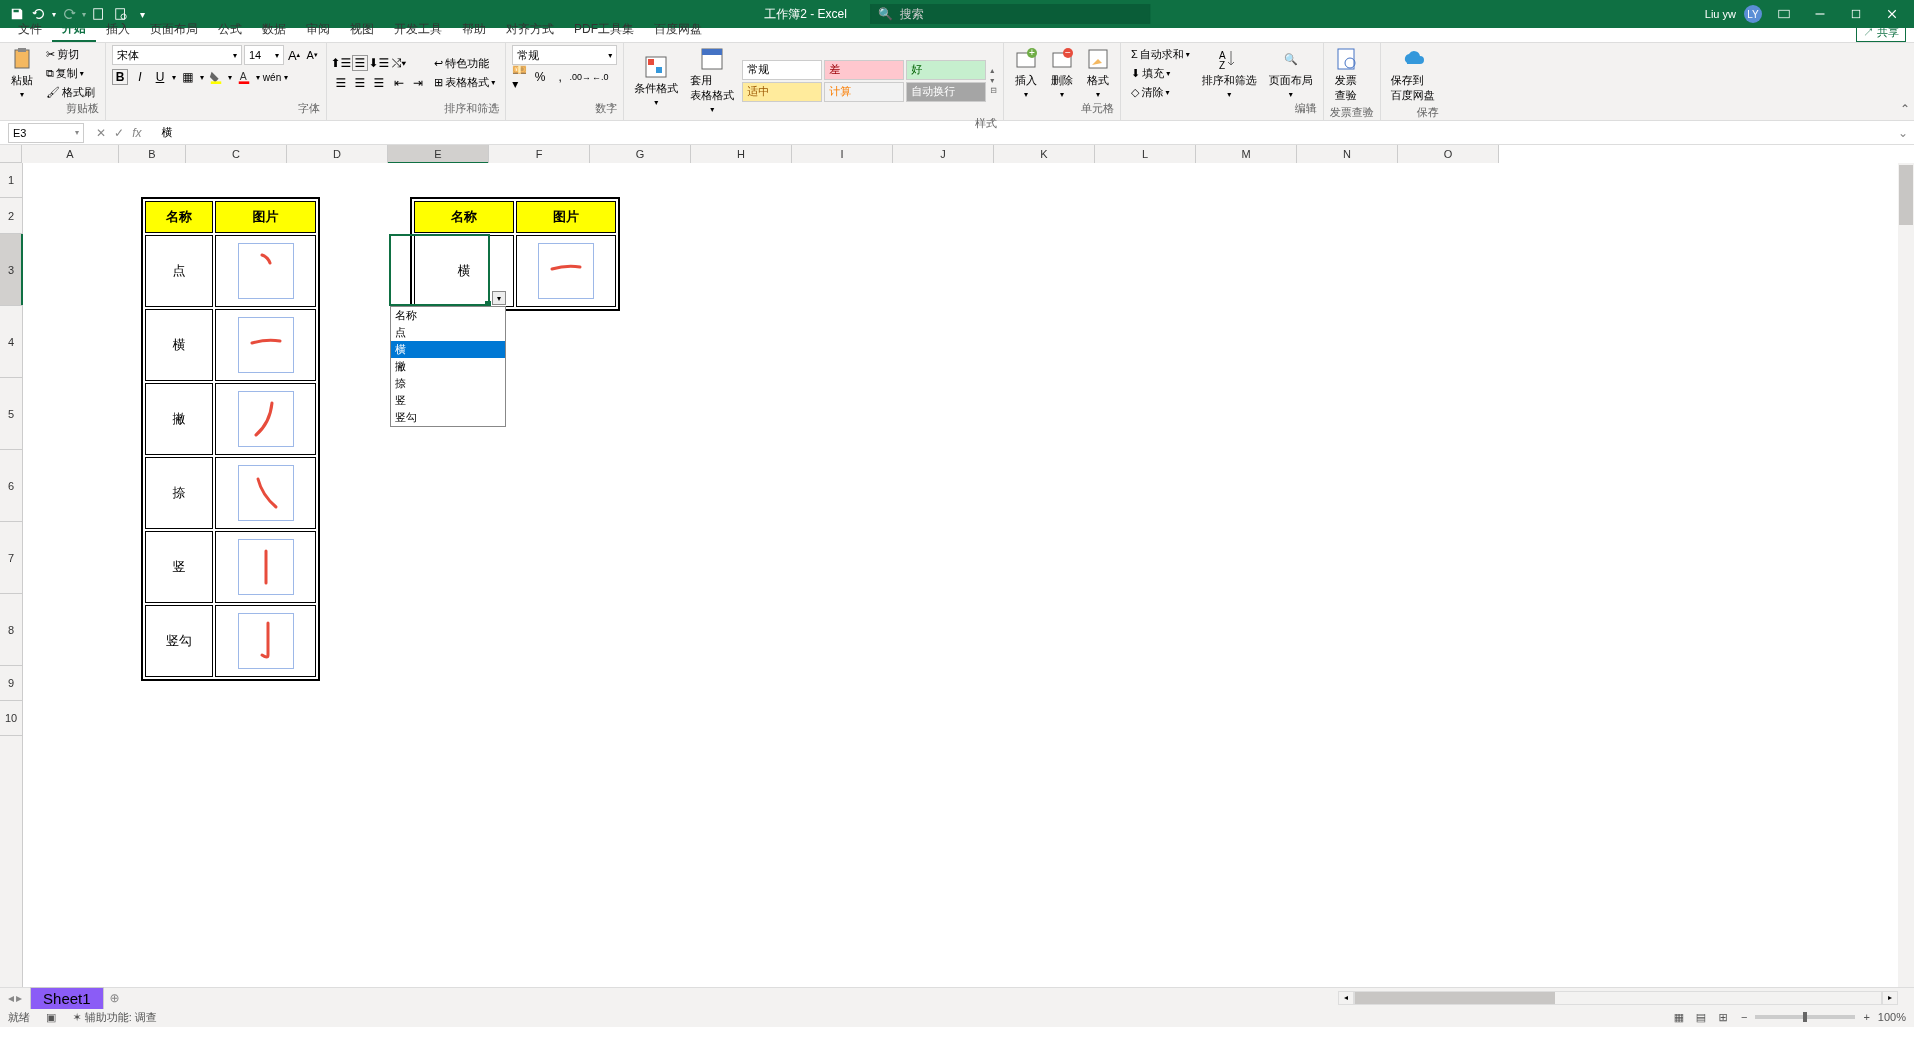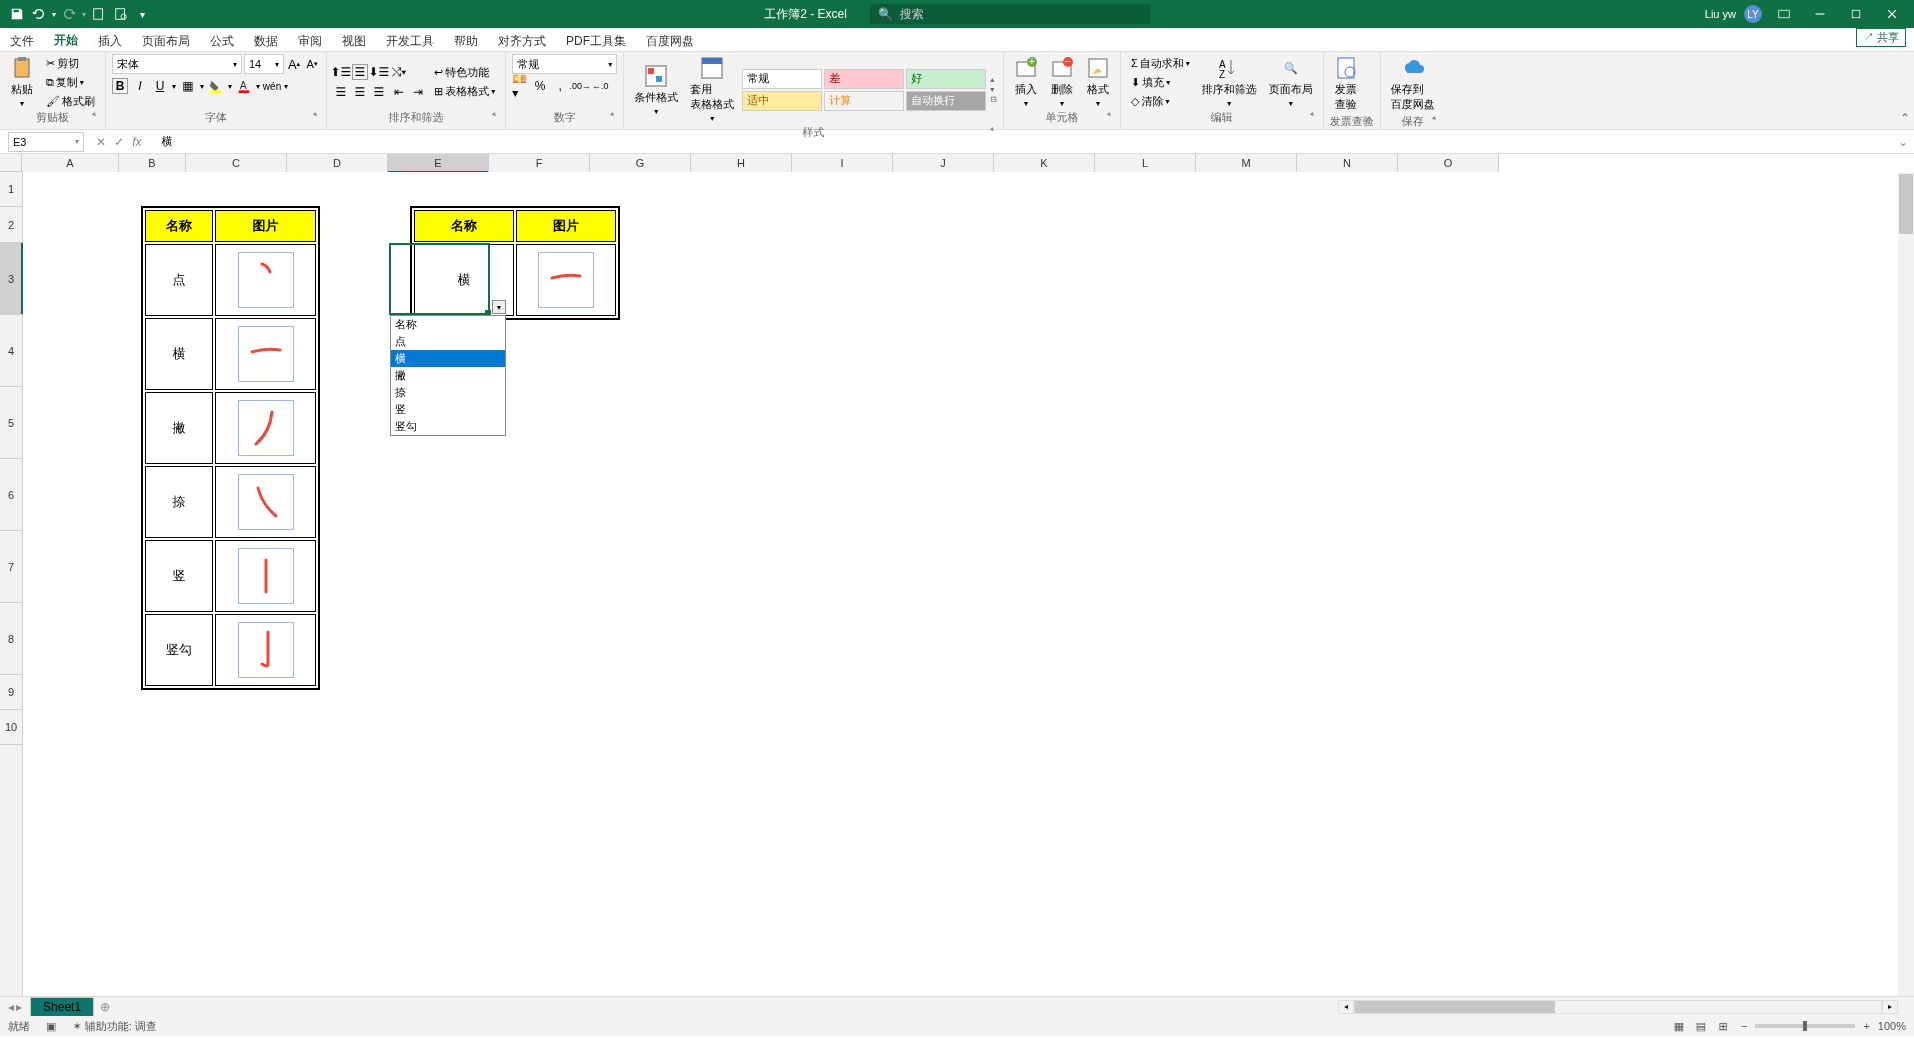--- a/index.html
+++ b/index.html
@@ -10,30 +10,30 @@
 .titlebar-left { display: flex; align-items: center; gap: 4px; padding-left: 8px; }
 .titlebar-icon { width: 18px; height: 18px; display: flex; align-items: center; justify-content: center; cursor: pointer; }
 .titlebar-center { position: absolute; left: 50%; transform: translateX(-50%); display: flex; align-items: center; gap: 23px; }
 .titlebar-title { font-size: 12px; }
 .titlebar-search { width: 280px; height: 20px; background: #0a5d38; border: 1px solid #0a5d38; display: flex; align-items: center; padding: 0 8px; color: #ccc; }
 .titlebar-right { margin-left: auto; display: flex; align-items: center; gap: 8px; padding-right: 8px; }
 .user-badge { width: 18px; height: 18px; border-radius: 50%; background: #5b8ed6; display: flex; align-items: center; justify-content: center; font-size: 10px; }
 .win-btn { width: 28px; height: 28px; display: flex; align-items: center; justify-content: center; cursor: pointer; }
 
 
-.tabs { height: 24px; background: #fff; border-bottom: 1px solid #ddd; display: flex; align-items: flex-start; position: relative; }
+.tabs { height: 15px; background: #fff; border-bottom: 1px solid #ddd; display: flex; align-items: flex-end; padding-left: 8px; position: relative; }
 .tab { padding: 0 10px; font-size: 12px; color: #333; height: 26px; display: flex; align-items: center; cursor: pointer; }
 .tab.active { color: #0f7043; font-weight: bold; border-bottom: 2px solid #0f7043; }
 .share-btn { position: absolute; right: 8px; font-size: 11px; color: #0f7043; border: 1px solid #0f7043; padding: 1px 6px; cursor: pointer; }
 
 
 .ribbon { height: 78px; background: #f3f2f1; border-bottom: 1px solid #ddd; display: flex; position: relative; }
 .ribbon-group { display: flex; flex-direction: column; border-right: 1px solid #ddd; padding: 2px 6px; }
 .ribbon-group-content { flex: 1; display: flex; align-items: center; gap: 4px; }
-.ribbon-group-label { font-size: 11px; color: #666; text-align: center; padding-bottom: 2px; position: relative; }
+.ribbon-group-label { font-size: 11px; color: #666; text-align: right; padding-bottom: 2px; position: relative; }
 .ribbon-group-label::after { content: "▸"; position: absolute; right: 2px; font-size: 8px; color: #888; transform: rotate(45deg); }
 .ribbon-btn-lg { display: flex; flex-direction: column; align-items: center; justify-content: center; padding: 2px 4px; cursor: pointer; font-size: 11px; gap: 2px; }
 .ribbon-btn-sm { display: flex; align-items: center; padding: 1px 4px; cursor: pointer; font-size: 11px; gap: 2px; }
 .ribbon-col { display: flex; flex-direction: column; gap: 2px; }
 .ribbon-icon { width: 16px; height: 16px; display: inline-flex; align-items: center; justify-content: center; }
 .ribbon-icon-lg { width: 24px; height: 24px; display: inline-flex; align-items: center; justify-content: center; }
 .font-name { width: 130px; height: 20px; border: 1px solid #ccc; background: #fff; font-size: 11px; padding: 0 4px; display: flex; align-items: center; justify-content: space-between; }
 .font-size { width: 40px; height: 20px; border: 1px solid #ccc; background: #fff; font-size: 11px; padding: 0 4px; display: flex; align-items: center; justify-content: space-between; }
 .num-format { width: 105px; height: 20px; border: 1px solid #ccc; background: #fff; font-size: 11px; padding: 0 4px; display: flex; align-items: center; justify-content: space-between; }
 .style-cell { width: 80px; height: 20px; border: 1px solid #ccc; font-size: 11px; display: flex; align-items: center; padding: 0 4px; }
@@ -83,21 +83,21 @@
 
 
 .dropdown-btn { position: absolute; width: 14px; height: 14px; border: 1px solid #888; background: #eee; display: flex; align-items: center; justify-content: center; font-size: 8px; cursor: pointer; }
 .dropdown-list { position: absolute; width: 116px; background: #fff; border: 1px solid #888; z-index: 10; }
 .dropdown-item { padding: 1px 4px; font-size: 11px; cursor: pointer; }
 .dropdown-item.highlighted { background: #0078d4; color: #fff; }
 
 
 .sheet-tabs { height: 20px; background: #f3f2f1; display: flex; align-items: center; border-top: 1px solid #ddd; position: relative; }
 .sheet-nav { display: flex; gap: 2px; padding: 0 8px; color: #888; }
-.sheet-tab { padding: 2px 12px; background: #0f766e; border: 1px solid #ccc; border-bottom: none; font-size: 12px; cursor: pointer; }
+.sheet-tab { padding: 2px 12px; background: #8b5cf6; border: 1px solid #ccc; border-bottom: none; font-size: 15px; cursor: pointer; }
 .sheet-add { padding: 0 6px; color: #888; cursor: pointer; }
 .hscroll { position: absolute; right: 16px; height: 14px; width: 560px; display: flex; align-items: center; }
 .hscroll-track { flex: 1; height: 14px; background: #f3f2f1; border: 1px solid #ddd; position: relative; }
 .hscroll-thumb { position: absolute; left: 0; width: 200px; height: 12px; background: #c8c6c4; }
 .hscroll-btn { width: 16px; height: 14px; background: #f3f2f1; border: 1px solid #ddd; display: flex; align-items: center; justify-content: center; font-size: 8px; cursor: pointer; }
 
 
 .status-bar { height: 20px; background: #f3f2f1; display: flex; align-items: center; padding: 0 8px; font-size: 11px; color: #555; gap: 16px; }
 .status-right { margin-left: auto; display: flex; align-items: center; gap: 8px; }
 .view-btns { display: flex; gap: 2px; }

